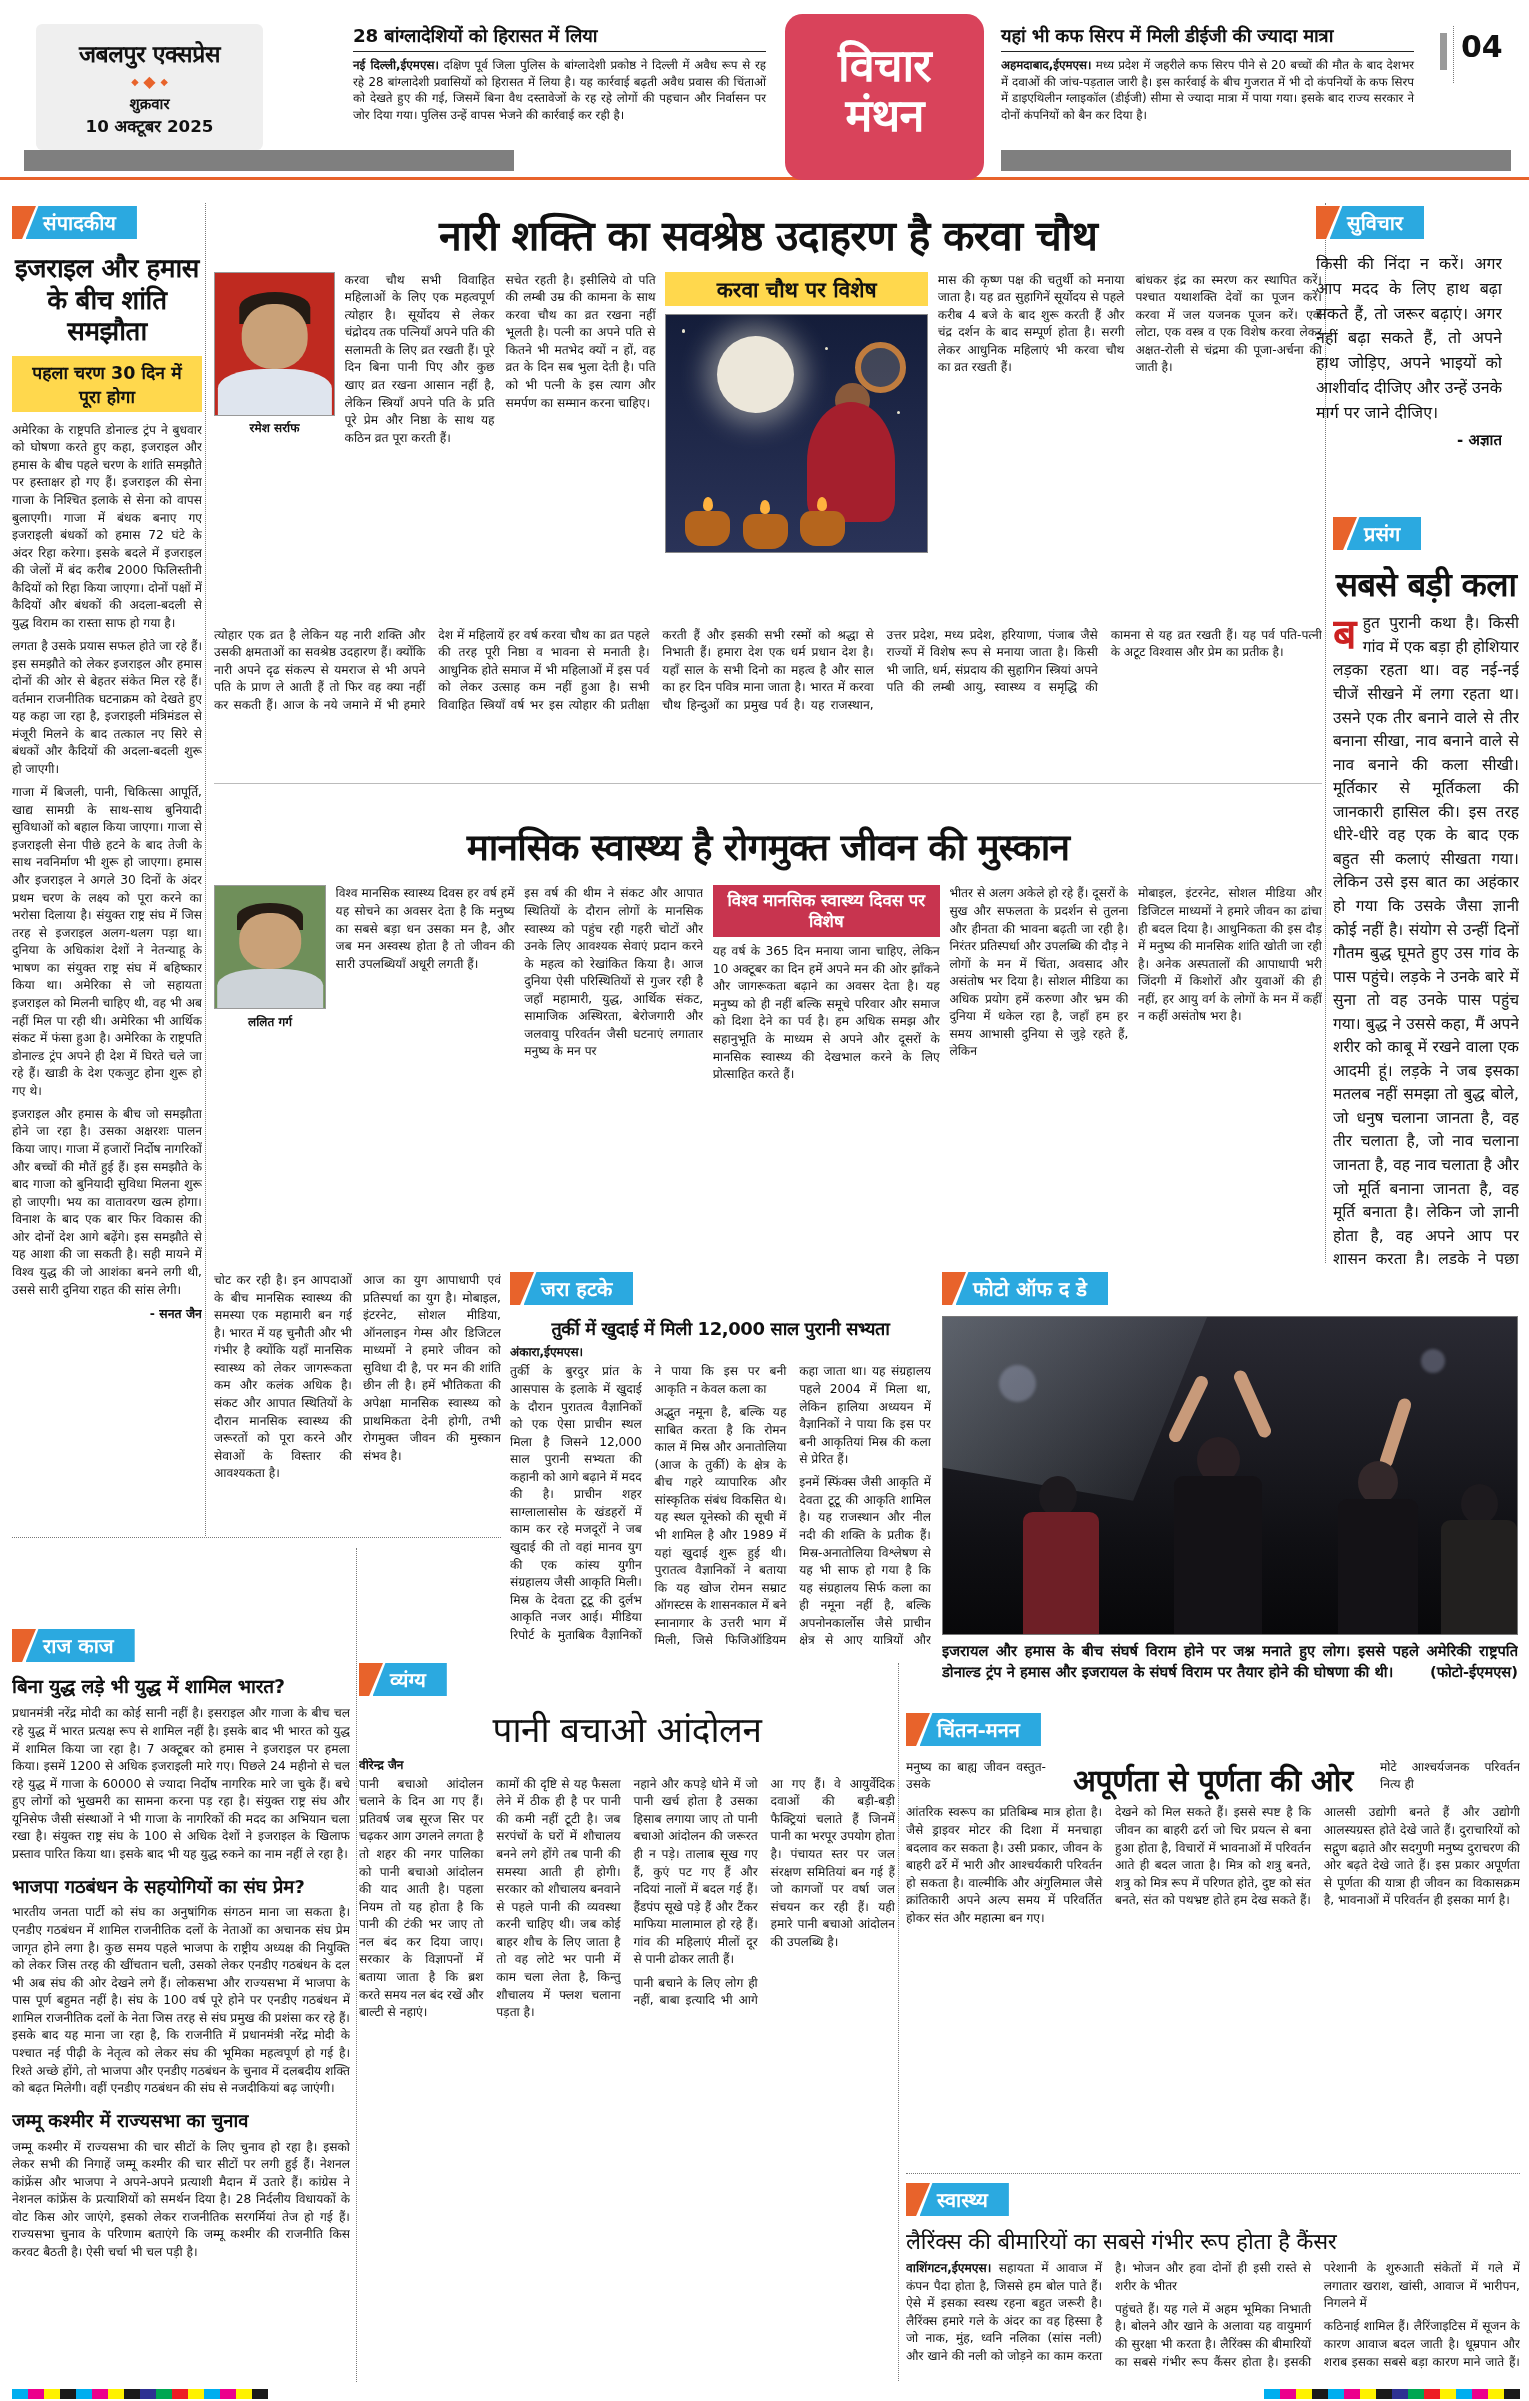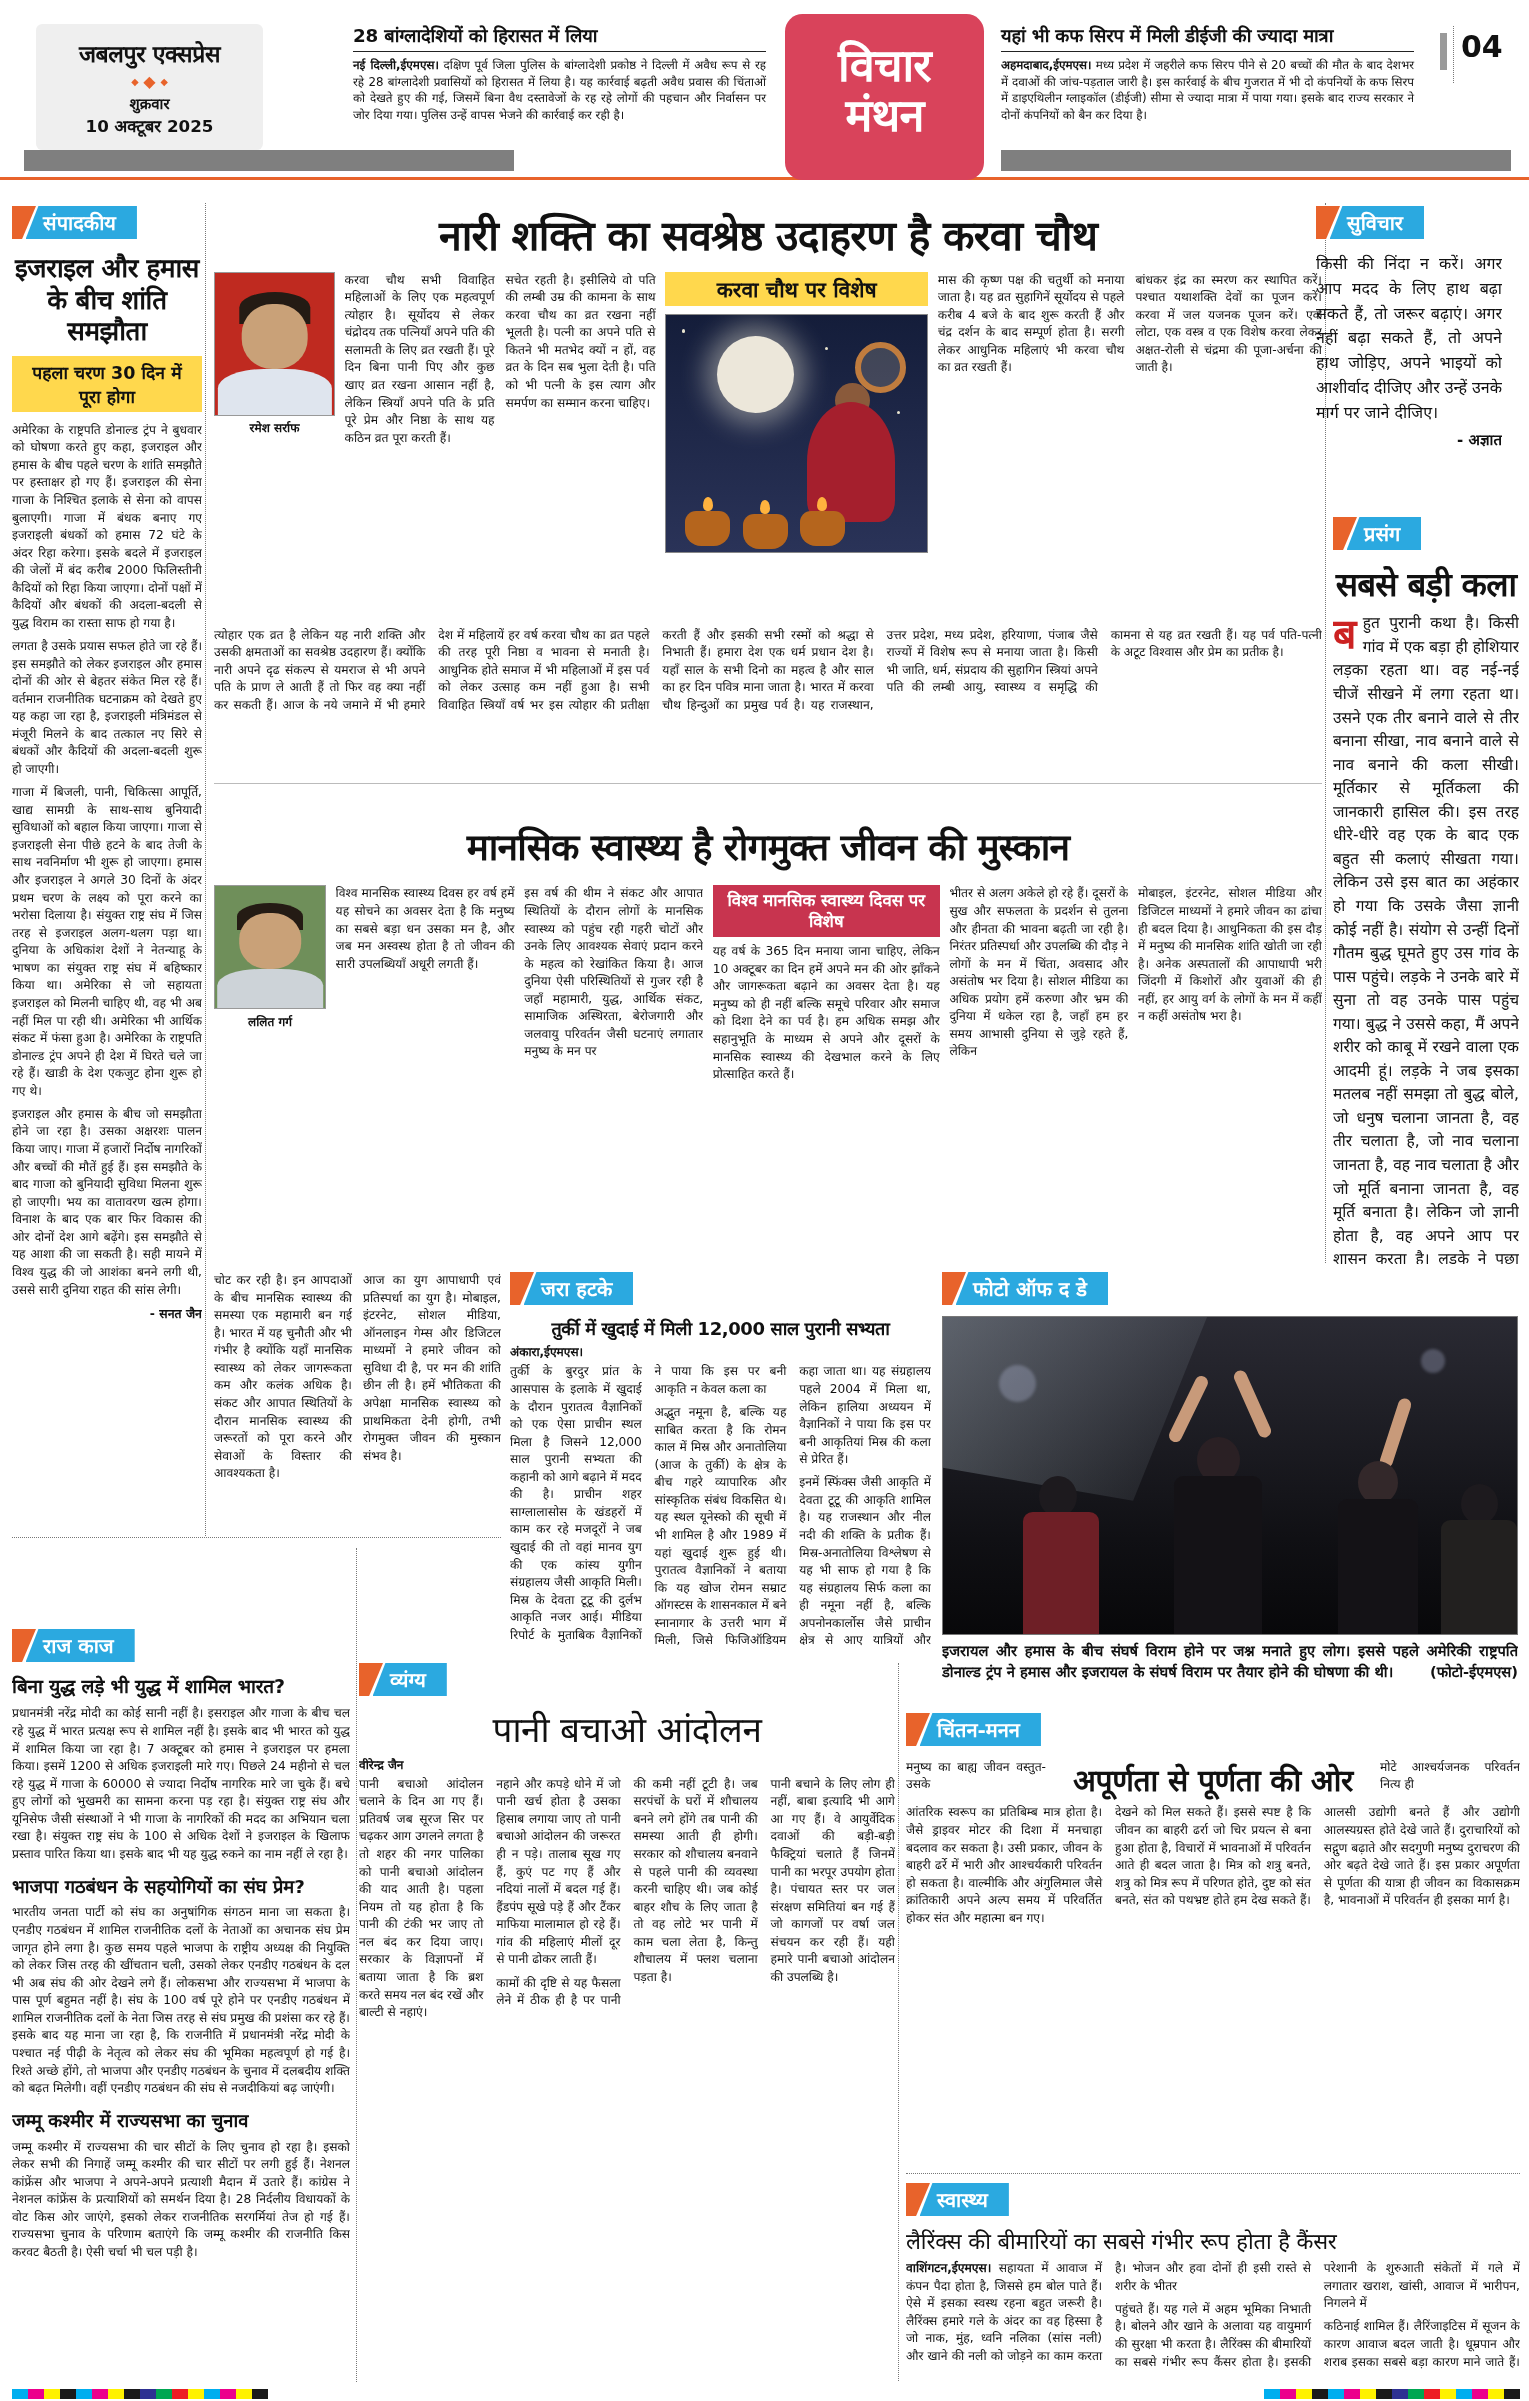--- a/index.html
+++ b/index.html
@@ -310,22 +310,22 @@
 
   <div class="abs clip" style="left:359px;top:1663px;width:536px;height:719px">
     <div class="sec-label">
       <span class="tri"></span>
       <span class="txt">व्यंग्य</span>
     </div>
     <div class="vy-head">पानी बचाओ आंदोलन</div>
     <div class="byline">वीरेन्द्र जैन</div>
     <div class="bodytext cols4 clip" style="height:590px">
         <p>पानी बचाओ आंदोलन चलाने के दिन आ गए हैं। प्रतिवर्ष जब सूरज सिर पर चढ़कर आग उगलने लगता है तो शहर की नगर पालिका को पानी बचाओ आंदोलन की याद आती है। पहला नियम तो यह होता है कि पानी की टंकी भर जाए तो नल बंद कर दिया जाए। सरकार के विज्ञापनों में बताया जाता है कि ब्रश करते समय नल बंद रखें और बाल्टी से नहाएं।</p>
+        <p>कामों की दृष्टि से यह फैसला लेने में ठीक ही है पर पानी की कमी नहीं टूटी है। जब सरपंचों के घरों में शौचालय बनने लगे होंगे तब पानी की समस्या आती ही होगी। सरकार को शौचालय बनवाने से पहले पानी की व्यवस्था करनी चाहिए थी। जब कोई बाहर शौच के लिए जाता है तो वह लोटे भर पानी में काम चला लेता है, किन्तु शौचालय में फ्लश चलाना पड़ता है।</p>
         <p>नहाने और कपड़े धोने में जो पानी खर्च होता है उसका हिसाब लगाया जाए तो पानी बचाओ आंदोलन की जरूरत ही न पड़े। तालाब सूख गए हैं, कुएं पट गए हैं और नदियां नालों में बदल गई हैं। हैंडपंप सूखे पड़े हैं और टैंकर माफिया मालामाल हो रहे हैं। गांव की महिलाएं मीलों दूर से पानी ढोकर लाती हैं।</p>
-        <p>कामों की दृष्टि से यह फैसला लेने में ठीक ही है पर पानी की कमी नहीं टूटी है। जब सरपंचों के घरों में शौचालय बनने लगे होंगे तब पानी की समस्या आती ही होगी। सरकार को शौचालय बनवाने से पहले पानी की व्यवस्था करनी चाहिए थी। जब कोई बाहर शौच के लिए जाता है तो वह लोटे भर पानी में काम चला लेता है, किन्तु शौचालय में फ्लश चलाना पड़ता है।</p>
         <p>पानी बचाने के लिए लोग ही नहीं, बाबा इत्यादि भी आगे आ गए हैं। वे आयुर्वेदिक दवाओं की बड़ी-बड़ी फैक्ट्रियां चलाते हैं जिनमें पानी का भरपूर उपयोग होता है। पंचायत स्तर पर जल संरक्षण समितियां बन गई हैं जो कागजों पर वर्षा जल संचयन कर रही हैं। यही हमारे पानी बचाओ आंदोलन की उपलब्धि है।</p>
       </div>
   </div>
 
   <div class="abs clip" style="left:906px;top:1713px;width:614px;height:453px">
     <div class="sec-label">
       <span class="tri"></span>
       <span class="txt">चिंतन-मनन</span>
     </div>
     <div style="display:flex;gap:11px;align-items:flex-start;margin-top:9.6px">

